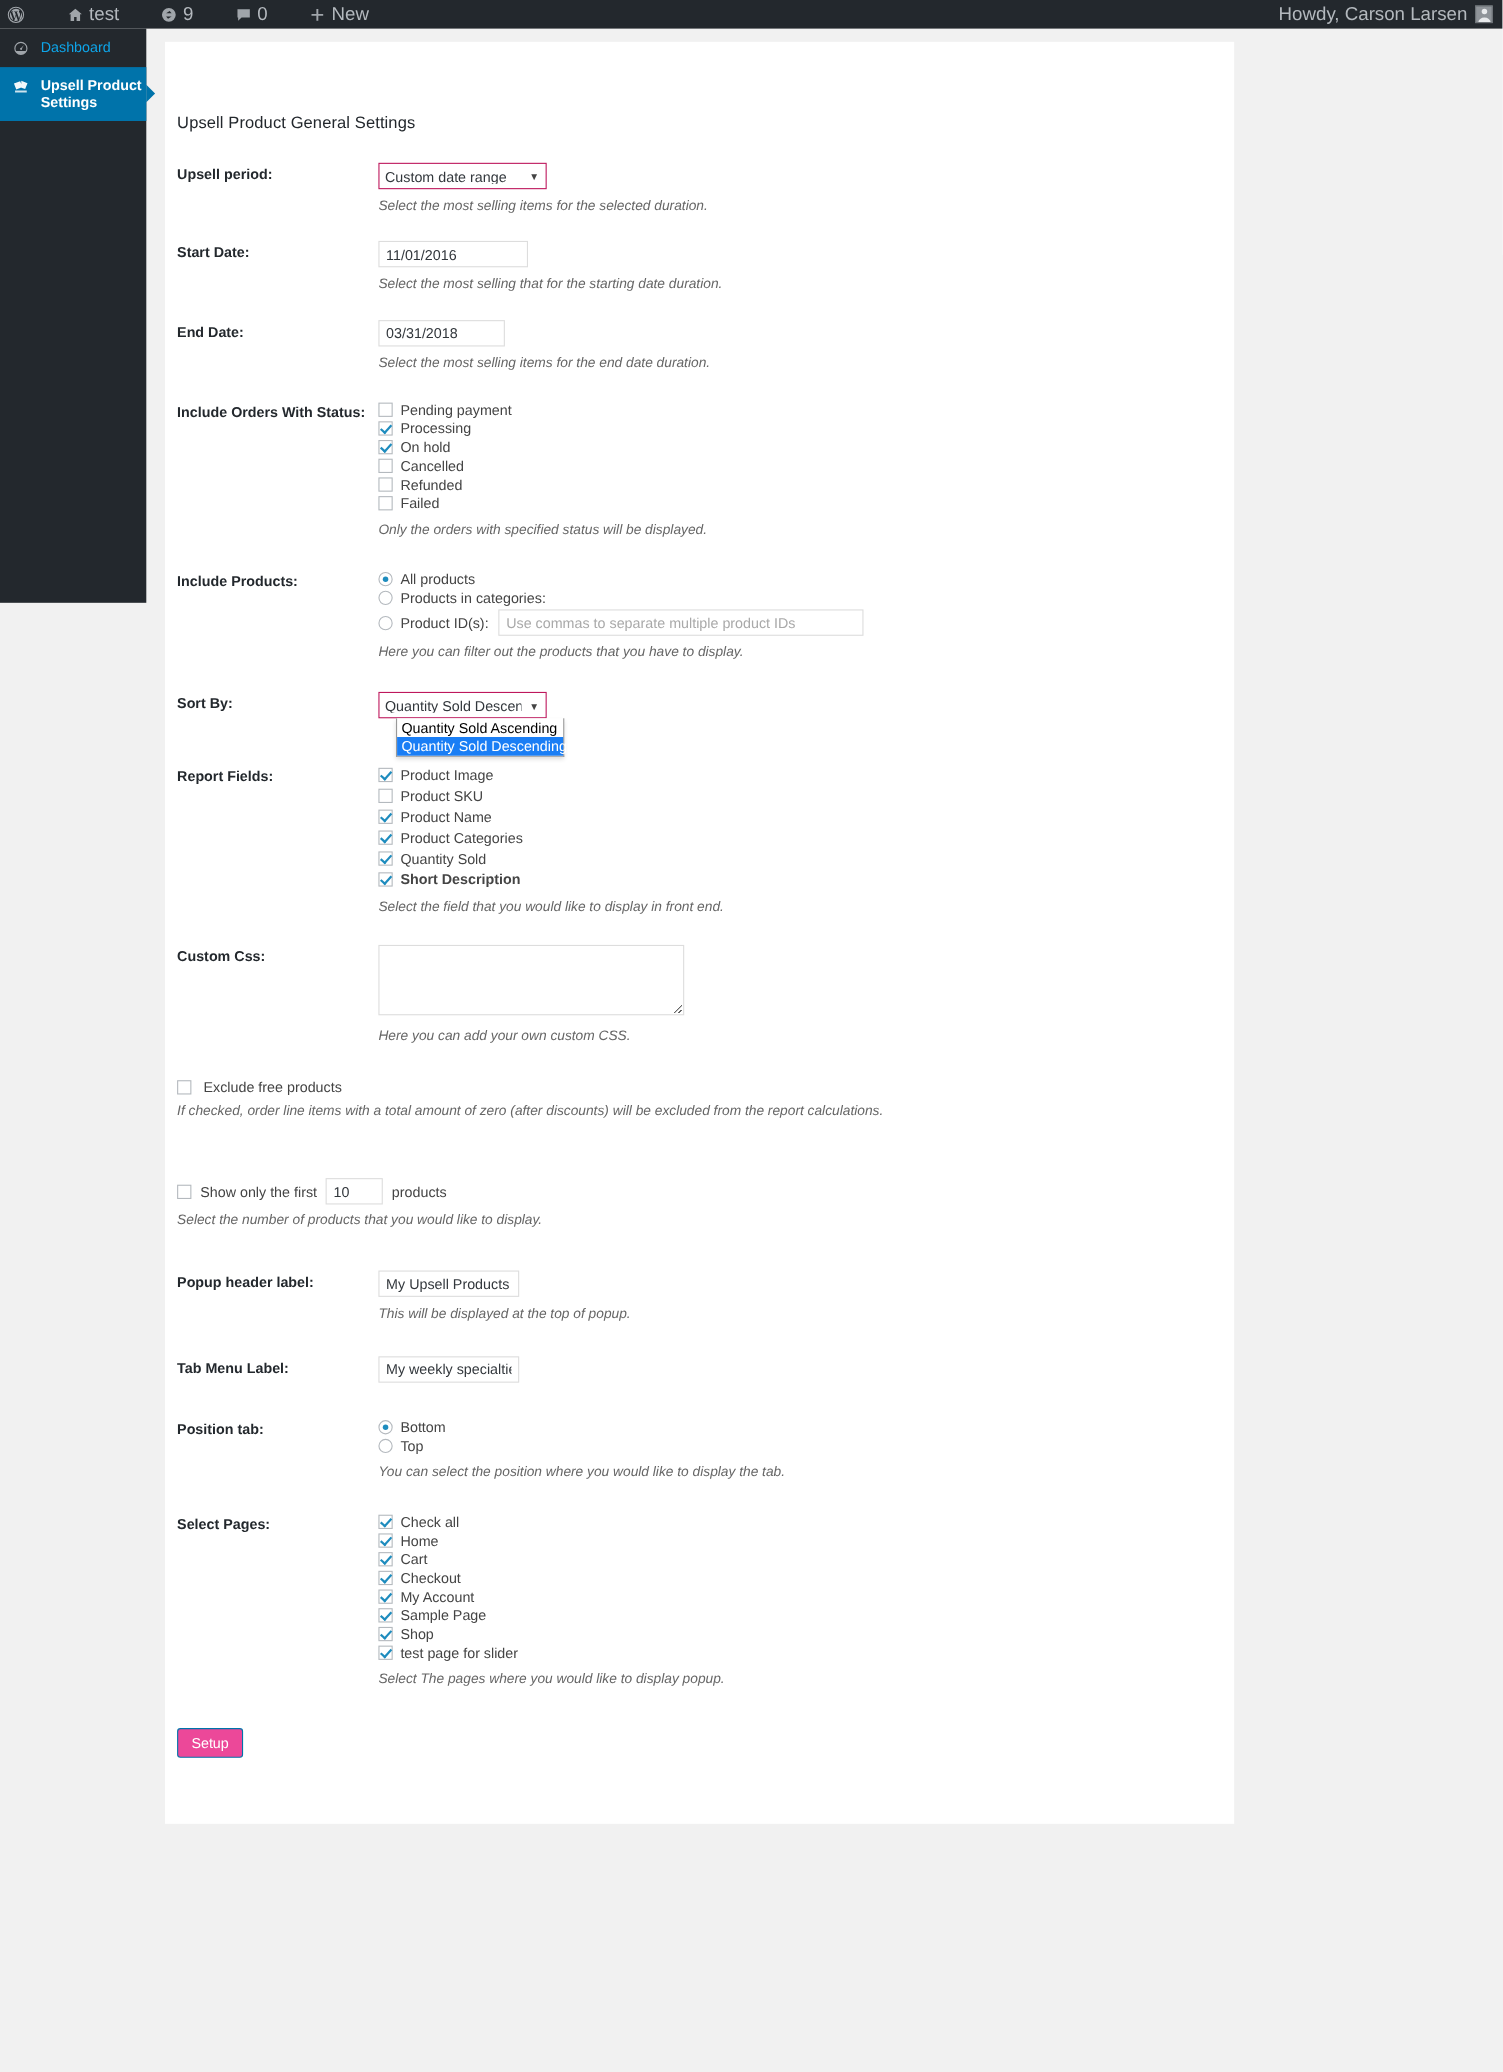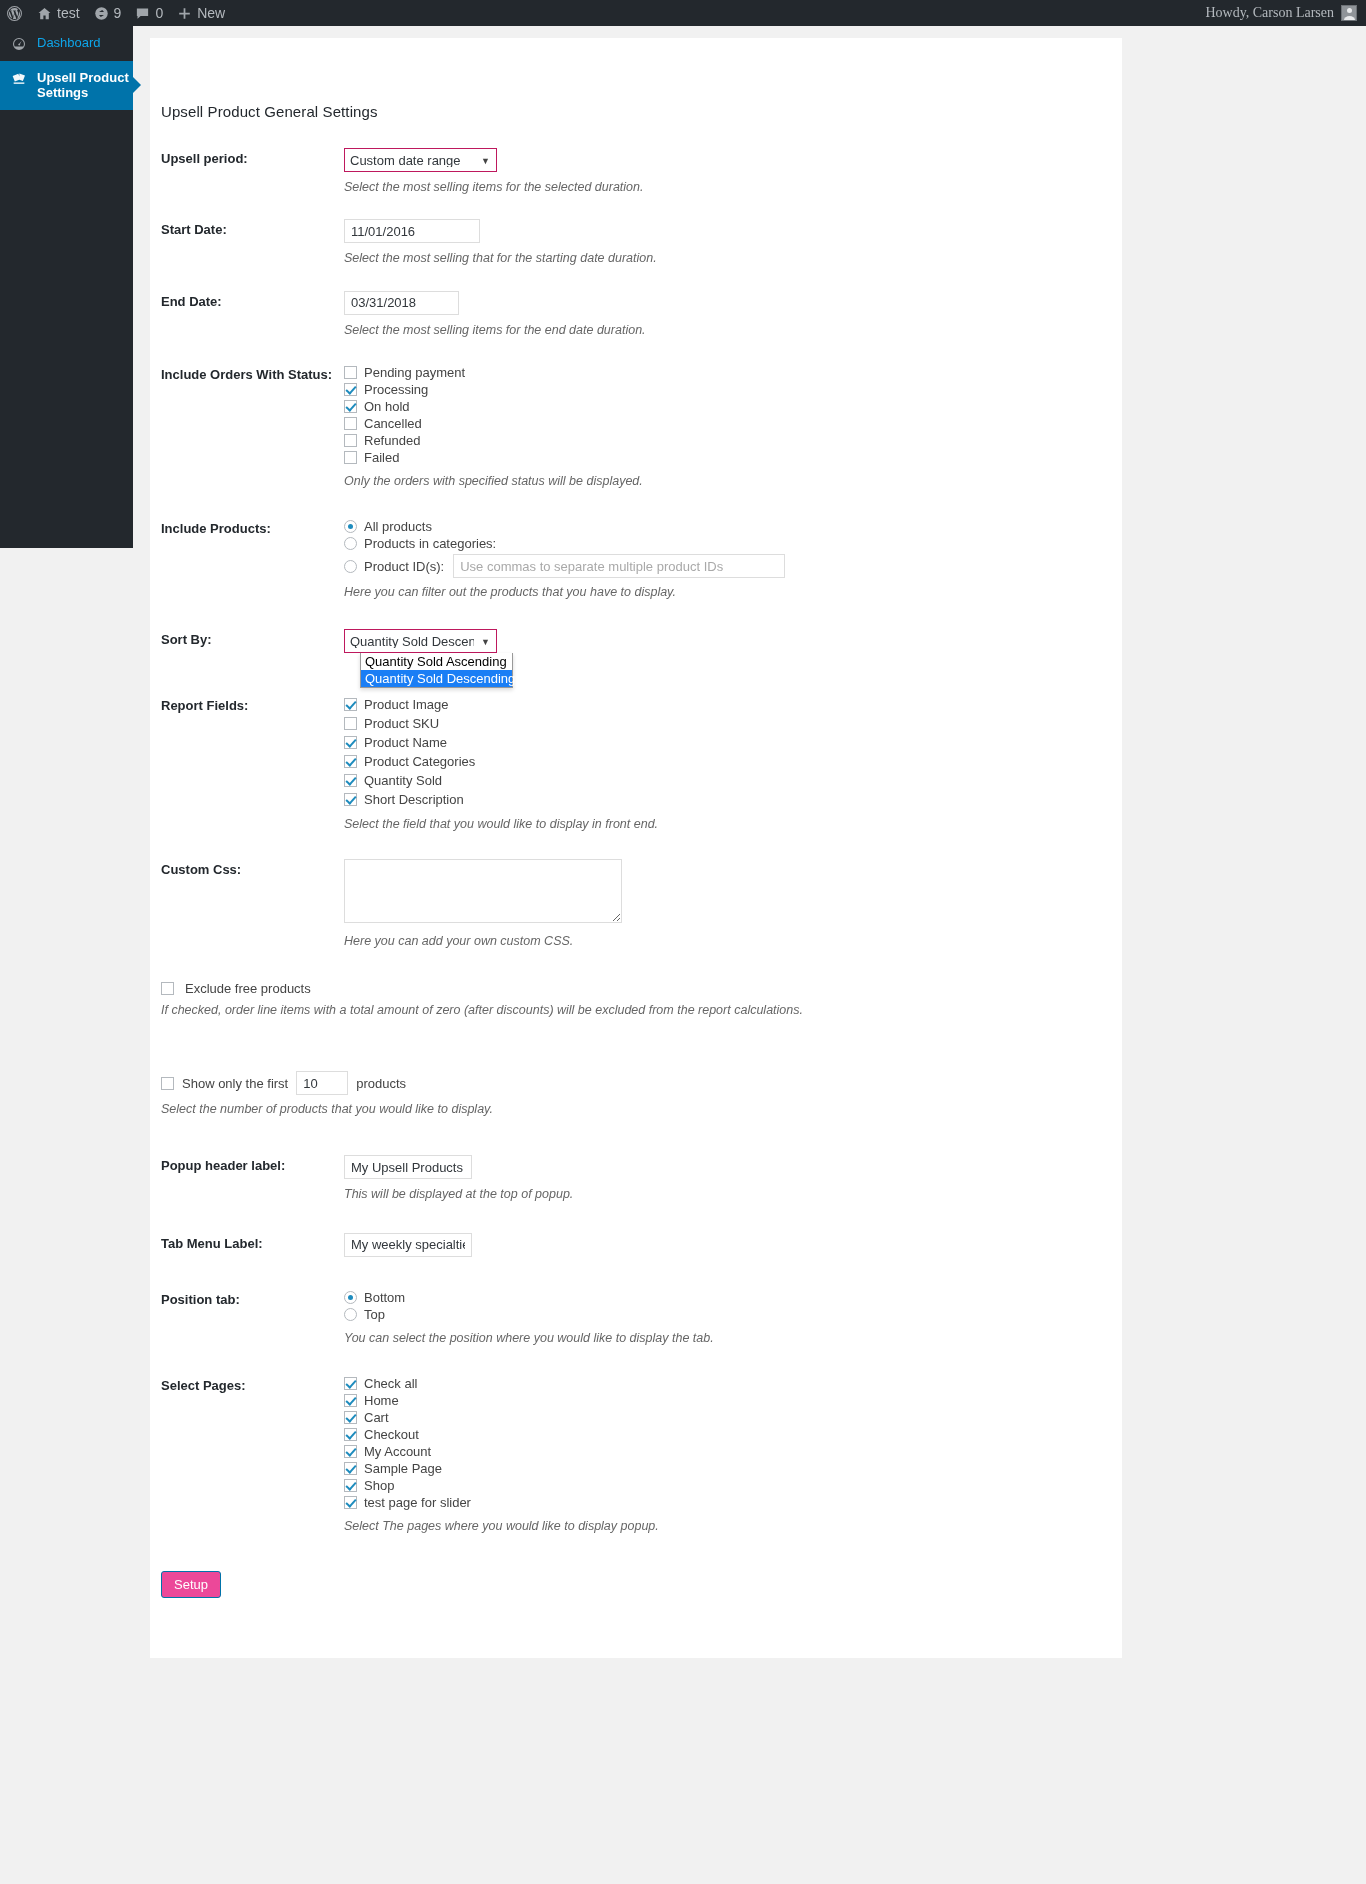--- a/index.html
+++ b/index.html
@@ -15,44 +15,44 @@
     overflow: hidden;
   }
 
   
   #adminbar {
     position: absolute;
     top: 0; left: 0;
     width: 1366px; height: 26px;
     background: #23282d;
     color: #b4b9be;
-    font-size: 14px;
+    font-size: 17px;
     display: flex;
     align-items: center;
     z-index: 30;
+    gap: 24px;
   }
   .ab-item {
     display: flex;
     align-items: center;
     height: 26px;
     padding: 0 7px;
     gap: 5px;
     color: #b4b9be;
     white-space: nowrap;
   }
   .ab-item.first { padding-left: 6px; }
   .ab-glyph { color: #a0a5aa; display: inline-flex; align-items: center; }
   .ab-right {
     margin-left: auto;
     display: flex;
     align-items: center;
     gap: 7px;
     padding-right: 9px;
     color: #b4b9be;
-    font-family: Liberation Serif, serif;
   }
   .avatar-box {
     width: 16px; height: 16px;
     background: #8f9499;
     border: 1px solid #6d7277;
     display: inline-block;
     position: relative;
     overflow: hidden;
   }
   .avatar-box::before {
@@ -493,21 +493,21 @@
               <span>Product Name</span>
             </label>
             <label class="optline" style="height:19px;">
               <span class="cbox checked"></span>
               <span>Product Categories</span>
             </label>
             <label class="optline" style="height:19px;">
               <span class="cbox checked"></span>
               <span>Quantity Sold</span>
             </label>
-            <label class="optline" style="height:19px;">
+            <label class="optline" style="height:19px;font-weight:bold;">
               <span class="cbox checked"></span>
               <span>Short Description</span>
             </label>
           </div>
           <div class="desc">Select the field that you would like to display in front end.</div>
         </div>
       </div>
 
       <div class="row" style="margin-top:26px;">
         <div class="row-label">Custom Css:</div>

